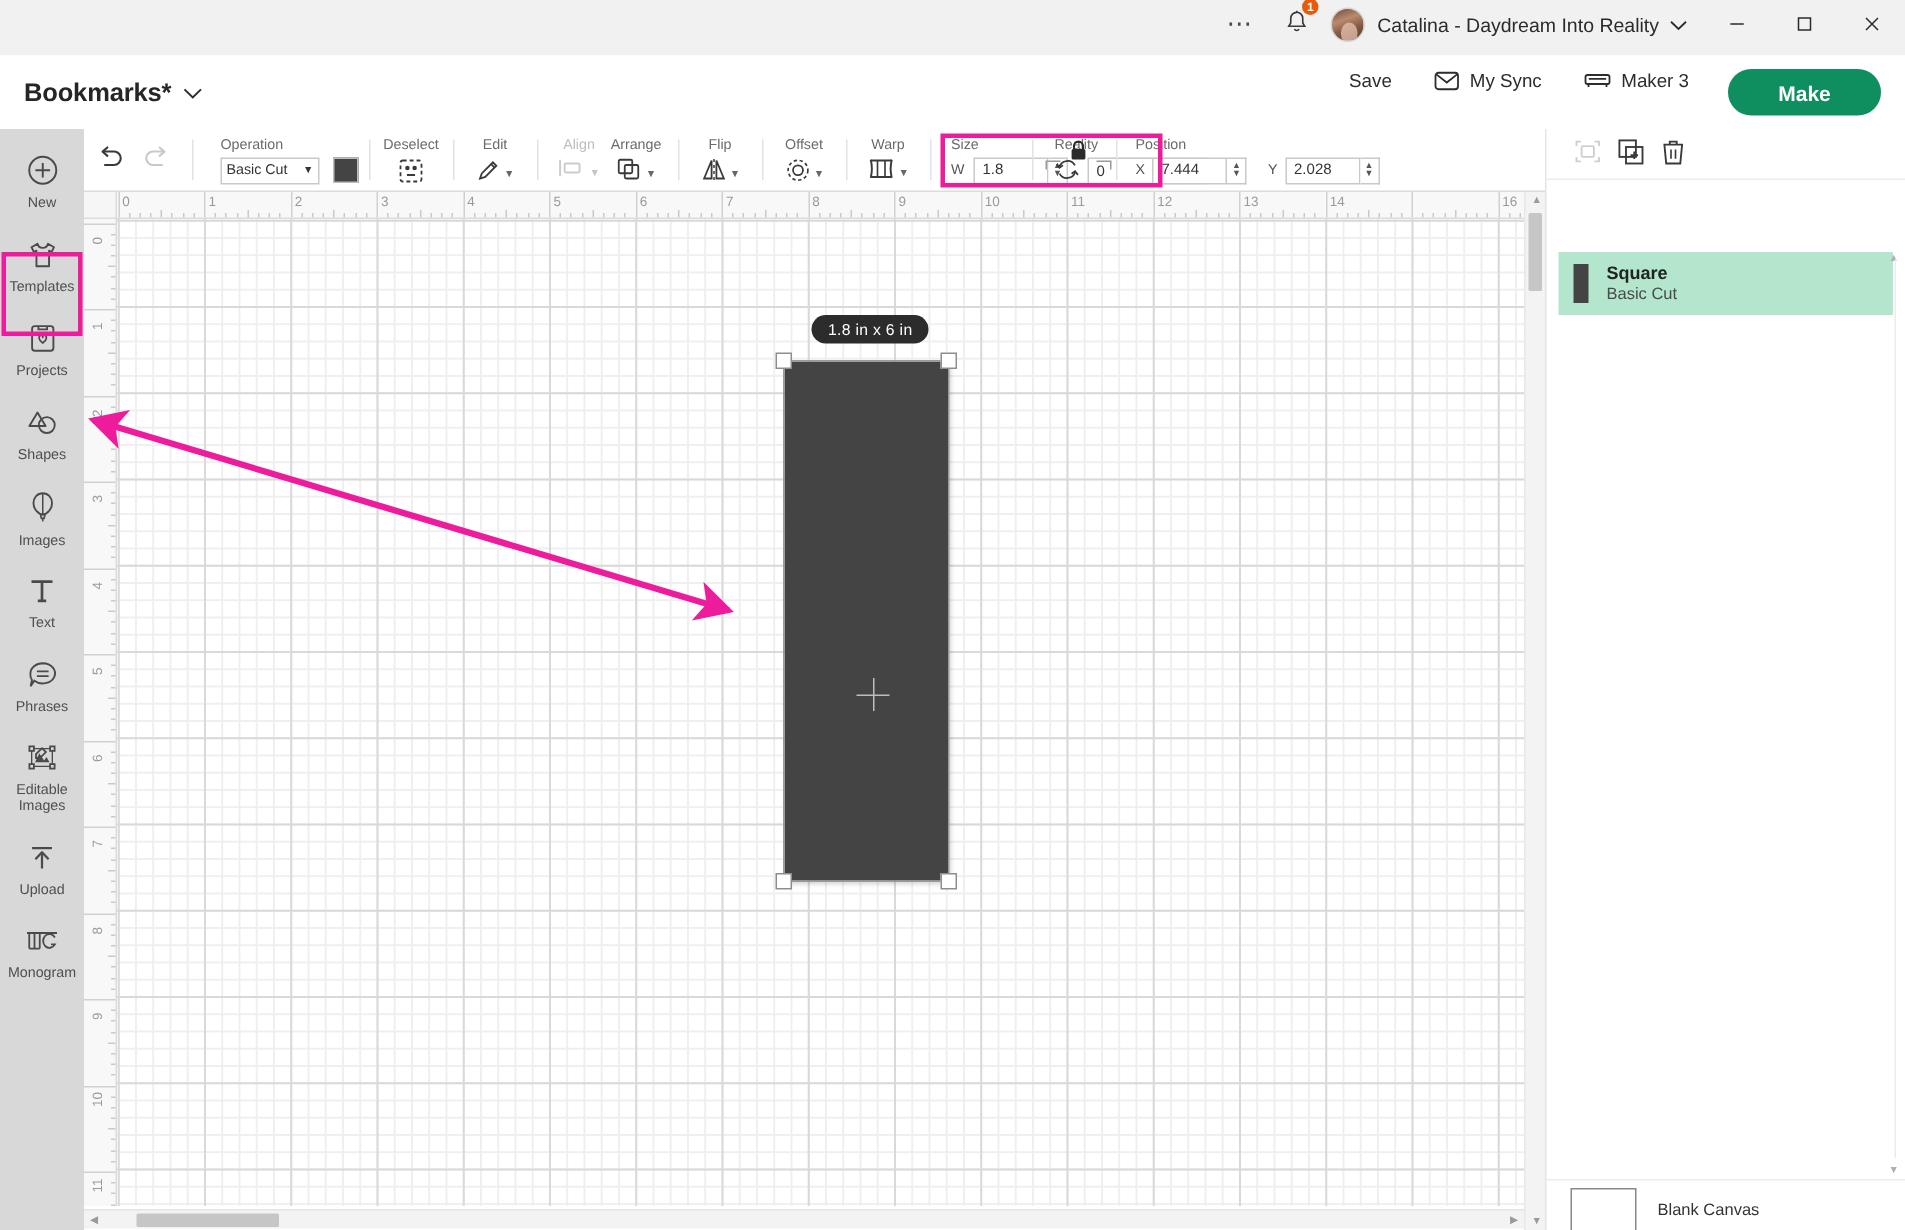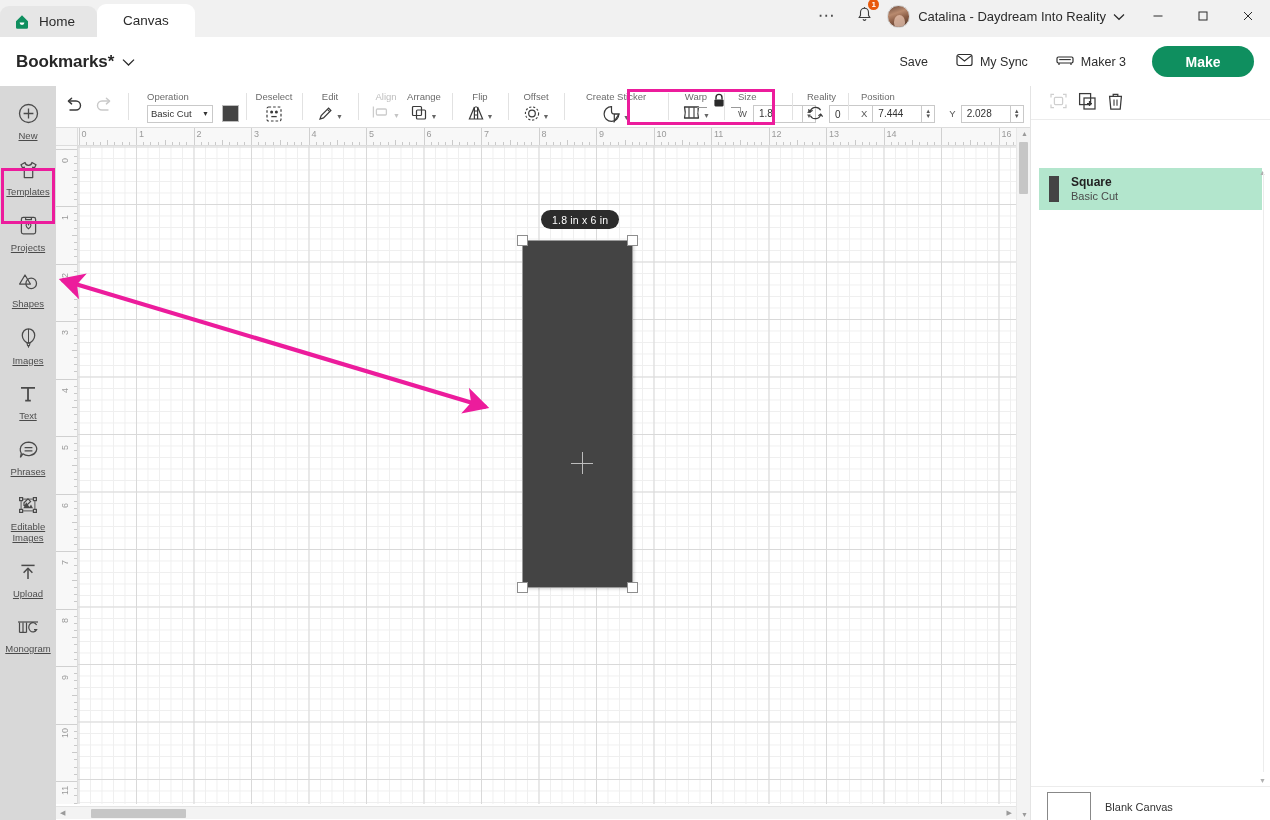--- a/index.html
+++ b/index.html
@@ -55,21 +55,21 @@
 
   
   .docbar {
     position:absolute; left:0; top:37px; width:1270px; height:49px;
     background:#ffffff; display:flex; align-items:center; padding:0 16px;
   }
   .doctitle { font-size:17px; font-weight:bold; color:#262626; letter-spacing:-.1px;}
   .docbar .caret { margin:2px 0 0 8px; }
   .docright { margin-left:auto; display:flex; align-items:center; gap:0px; }
   .dritem {
-    display:flex; align-items:center; gap:7px; font-size:12.5px; color:#2d2d2d;
+    display:flex; gap:7px; font-size:12.5px; color:#2d2d2d;
     padding:0 14px; height:30px;
   }
   .makebtn {
     background:#0f8f5f; color:#fff; font-weight:bold; font-size:14px;
     border-radius:20px; width:102px; height:31px; display:flex;
     align-items:center; justify-content:center; margin-left:12px; border:none;
     font-family:"Liberation Sans", sans-serif;
   }
 
   
@@ -118,21 +118,21 @@
   .lockline::before{content:"";position:absolute;left:0;top:0;width:9px;height:1px;background:#9a9a9a;}
   .lockline::after{content:"";position:absolute;right:0;top:0;width:9px;height:1px;background:#9a9a9a;}
 
   
   .rail {
     position:absolute; left:0; top:86px; width:56px; height:734px;
     background:#d8d8d8; display:flex; flex-direction:column; align-items:center;
     padding-top:8px;
   }
   .railitem { width:56px; height:56px; display:flex; flex-direction:column;
-              align-items:center; justify-content:center; gap:3px; color:#4a4a4a;text-decoration:underline; }
+              align-items:center; justify-content:center; gap:3px; color:#4a4a4a; }
   .railitem.two { height:66px; }
   .raillabel { font-size:9.5px; color:#4e4e4e; text-align:center; line-height:11px; }
   .railhl { position:absolute; left:1px; top:168px; width:54px; height:56px; border:3px solid #ec1c9c; pointer-events:none; z-index:5;}
 
   
   .canvaswrap { position:absolute; left:56px; top:128px; width:974px; height:692px; background:#fff; }
   .ruler-corner { position:absolute; left:0; top:0; width:22px; height:18px; background:#f6f6f6; border-right:1px solid #dcdcdc; border-bottom:1px solid #dcdcdc;}
   .ruler-h { position:absolute; left:22px; top:0; right:14px; height:18px; background:#f8f8f8; border-bottom:1px solid #dcdcdc; overflow:hidden;}
   .ruler-v { position:absolute; left:0; top:18px; width:22px; bottom:16px; background:#f8f8f8; border-right:1px solid #dcdcdc; overflow:hidden;}
   .rtick { position:absolute; }
@@ -198,34 +198,20 @@
                display:flex; align-items:center; padding:0 16px; gap:14px; border-top:1px solid #ececec;}
   .canvasswatch { width:44px; height:29px; background:#fff; border:1px solid #888;}
   .canvaslabel { font-size:11px; color:#333; }
 </style>
 </head>
 <body>
 
 <div class="app">
 
   <div class="titlebar">
-    <div class="tabstrip">
-      <div class="tab home">
-        <span class="home-ic">
-          <svg width="16" height="16" viewBox="0 0 16 16">
-              <path d="M8 1.3 L14 7.2 V13.4 A1.3 1.3 0 0 1 12.7 14.7 H3.3 A1.3 1.3 0 0 1 2 13.4 V7.2 Z" fill="#0f8f5f"></path>
-              <path d="M5.6 8.6 h4.8 a2.4 2.4 0 0 1 -4.8 0 z" fill="#fff"></path>
-            </svg>
-        </span>
-        <span>Home</span>
-      </div>
-      <div class="tab active">
-        <span>Canvas</span>
-      </div>
-    </div>
     <div class="tb-right">
       <span class="dots">⋯</span>
       <span class="bell-wrap">
         <svg width="17" height="18" viewBox="0 0 17 18">
             <path d="M8.5 2.2 c-2.3 0 -4 1.8 -4 4 v3.1 l-1.3 2.2 h10.6 l-1.3 -2.2 v-3.1 c0 -2.2 -1.7 -4 -4 -4 z" fill="none" stroke="#3a3a3a" stroke-width="1.1"></path>
             <path d="M7 13.3 a1.6 1.6 0 0 0 3 0" fill="none" stroke="#3a3a3a" stroke-width="1.1"></path>
             <path d="M8.5 2.2 v-1.1" stroke="#3a3a3a" stroke-width="1.1"></path>
           </svg>
         <span class="badge">1</span>
       </span>
@@ -402,34 +388,20 @@
             <svg width="18" height="17" viewBox="0 0 18 17">
                 <circle cx="9" cy="8.5" r="6.6" fill="none" stroke="#3a3a3a" stroke-width="1.1" stroke-dasharray="2.2 1.8"></circle>
                 <circle cx="9" cy="8.5" r="3.3" fill="none" stroke="#3a3a3a" stroke-width="1.2"></circle>
               </svg>
           </span>
             <span class="mini-caret">▼</span>
         </span>
       </div>
     </div>
 
-    <div class="tgroup">
-      <div class="titem" style="min-width:86px;">
-        <span class="tlabel">Create Sticker</span>
-        <span class="ticon">
-          <span>
-            <svg width="19" height="18" viewBox="0 0 19 18">
-                <path d="M9.5 1.6 a7.4 7.4 0 1 0 7.4 7.4 l-4.6 0 a2.8 2.8 0 0 1 -2.8 -2.8 z" fill="none" stroke="#3a3a3a" stroke-width="1.2"></path>
-                <path d="M12.3 9 L16.9 9 L12.3 16.4 Z" fill="none" stroke="#3a3a3a" stroke-width="1.2"></path>
-              </svg>
-          </span>
-            <span class="mini-caret">▼</span>
-        </span>
-      </div>
-    </div>
 
     <div class="tgroup">
       <div class="titem">
         <span class="tlabel">Warp</span>
         <span class="ticon">
           <span>
             <svg width="19" height="15" viewBox="0 0 19 15">
                 <path d="M2.5 1.5 Q4 7.5 2.5 13.5" fill="none" stroke="#3a3a3a" stroke-width="1.3"></path>
                 <path d="M16.5 1.5 Q15 7.5 16.5 13.5" fill="none" stroke="#3a3a3a" stroke-width="1.3"></path>
                 <path d="M2.5 2 H16.5 M2.5 13 H16.5" stroke="#3a3a3a" stroke-width="1.3"></path>

